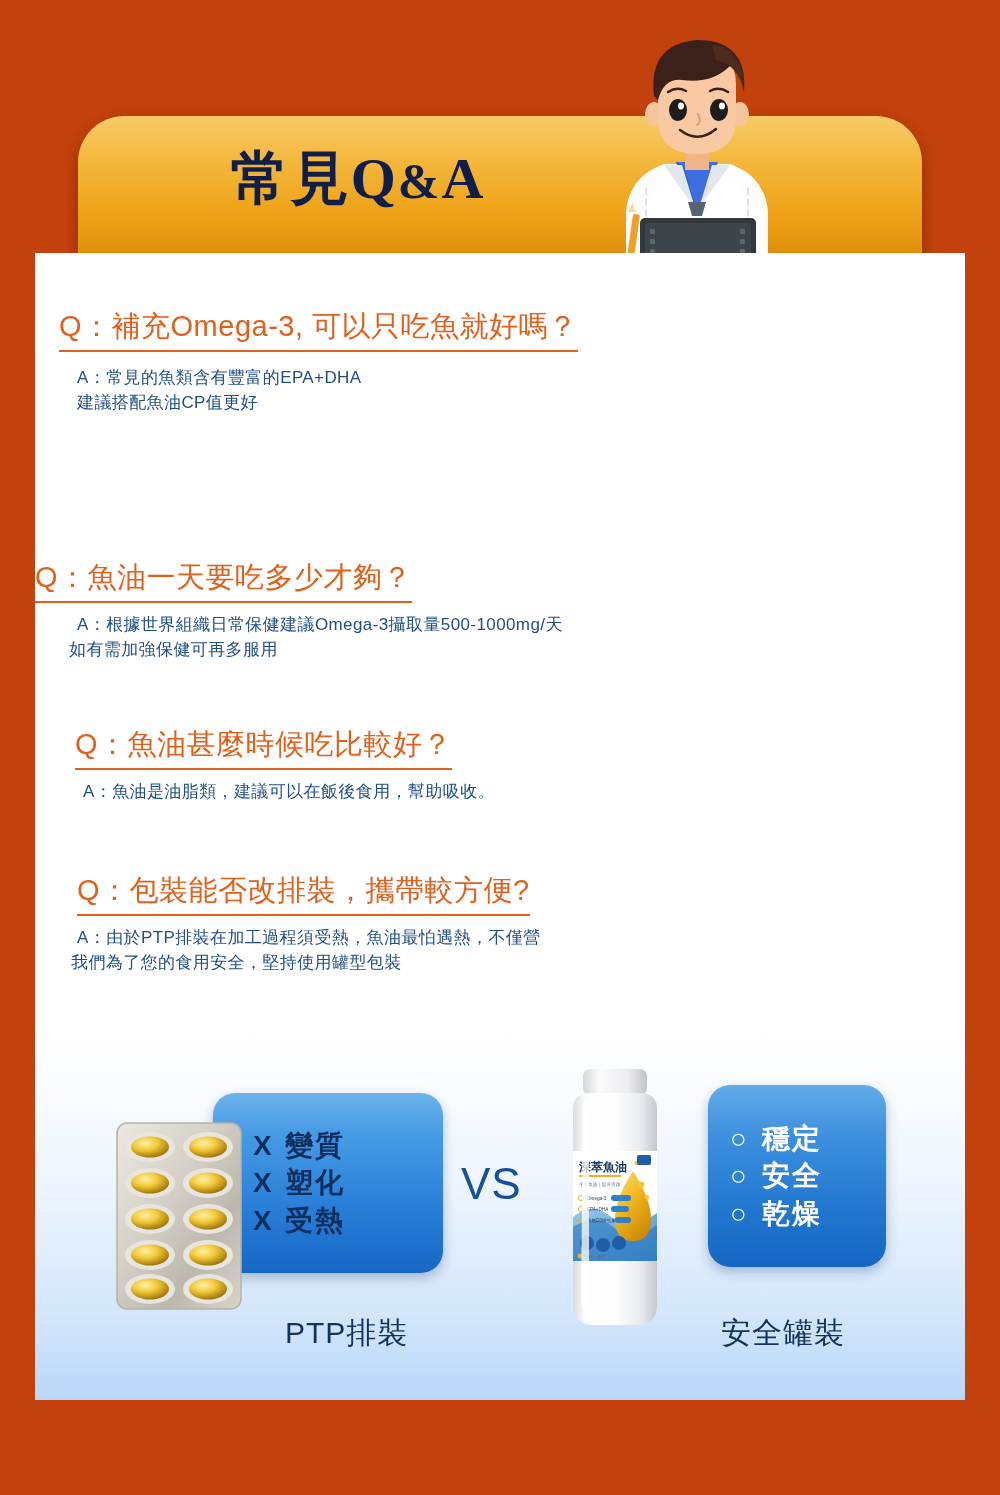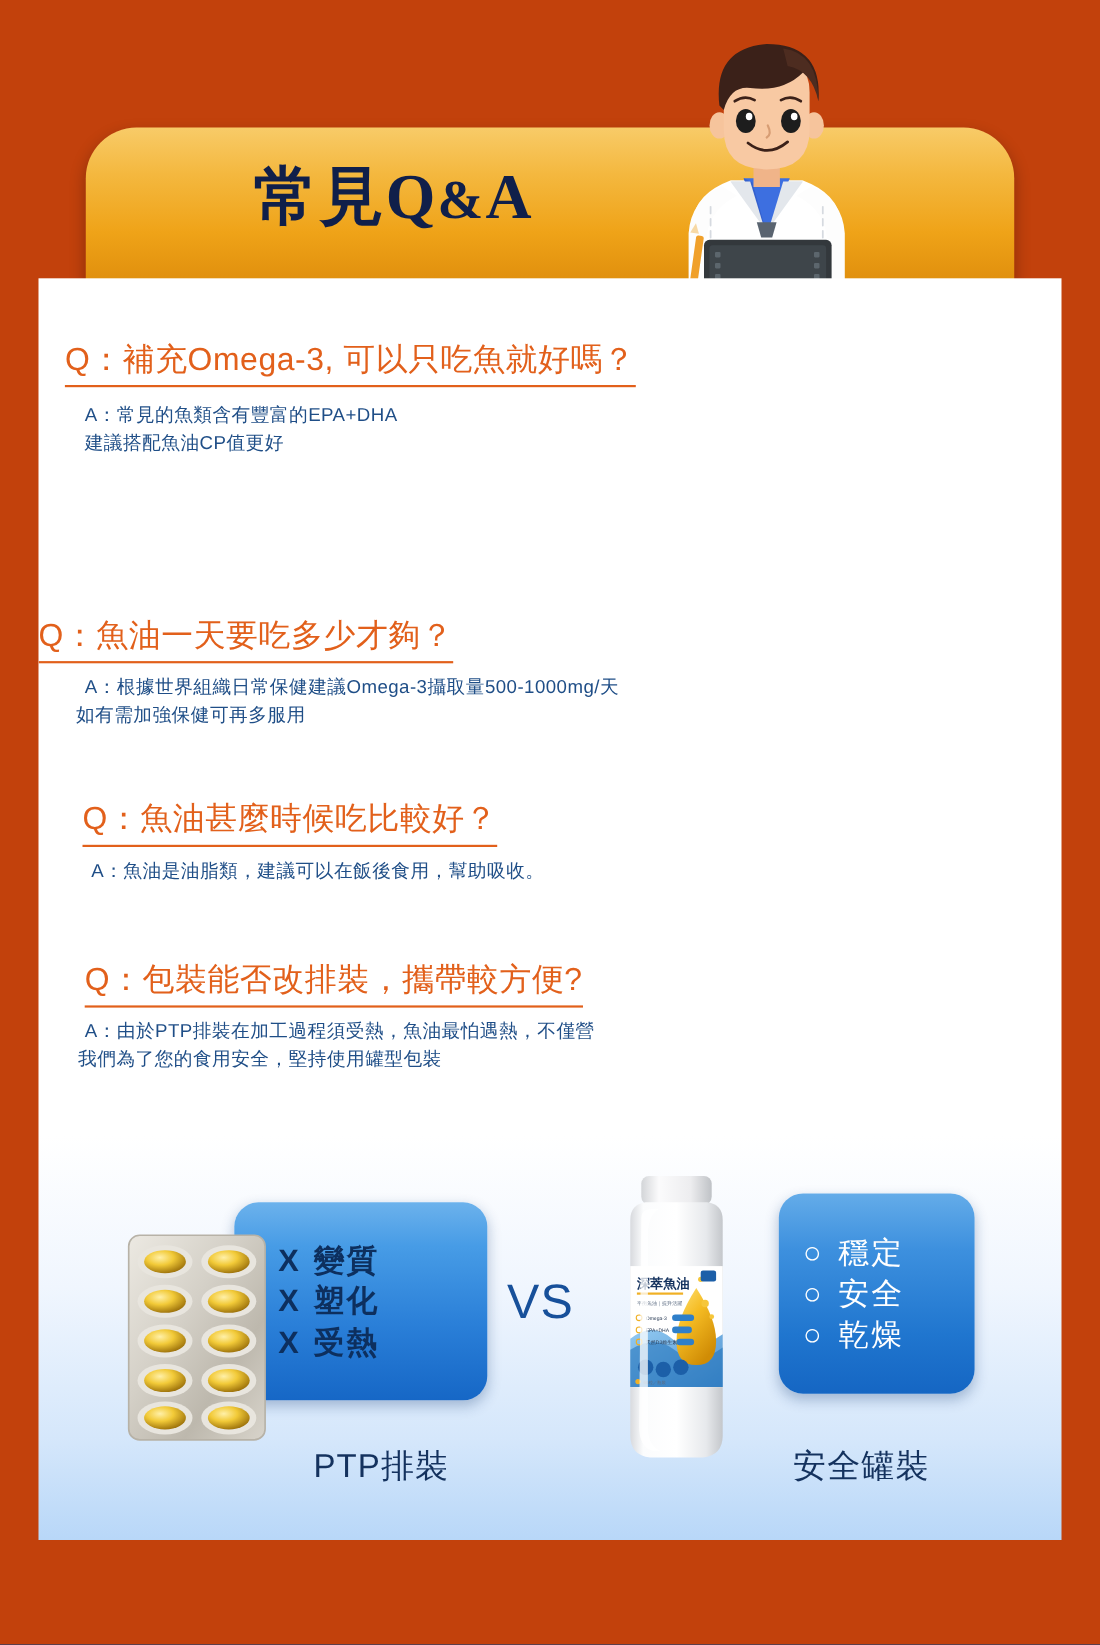--- a/index.html
+++ b/index.html
@@ -126,21 +126,21 @@
   }
   #box-left .box-list { padding-left: 40px; }
   #box-right .box-list { padding-left: 22px; }
   .box-item {
     font-size: 28px;
     line-height: 1.33;
     white-space: nowrap;
     letter-spacing: 2px;
   }
   #box-left .box-item { color: #0d2f5e; font-weight: 600; }
-  #box-right .box-item { color: #ffffff; font-weight: 400; }
+  #box-right .box-item { color: #ffffff; font-weight: 700; }
   .mark { display: inline-block; width: 32px; }
 
   #vs {
     position: absolute;
     left: 408px;
     top: 96px;
     font-size: 44px;
     font-weight: normal;
     color: #17509a;
     letter-spacing: 1px;

